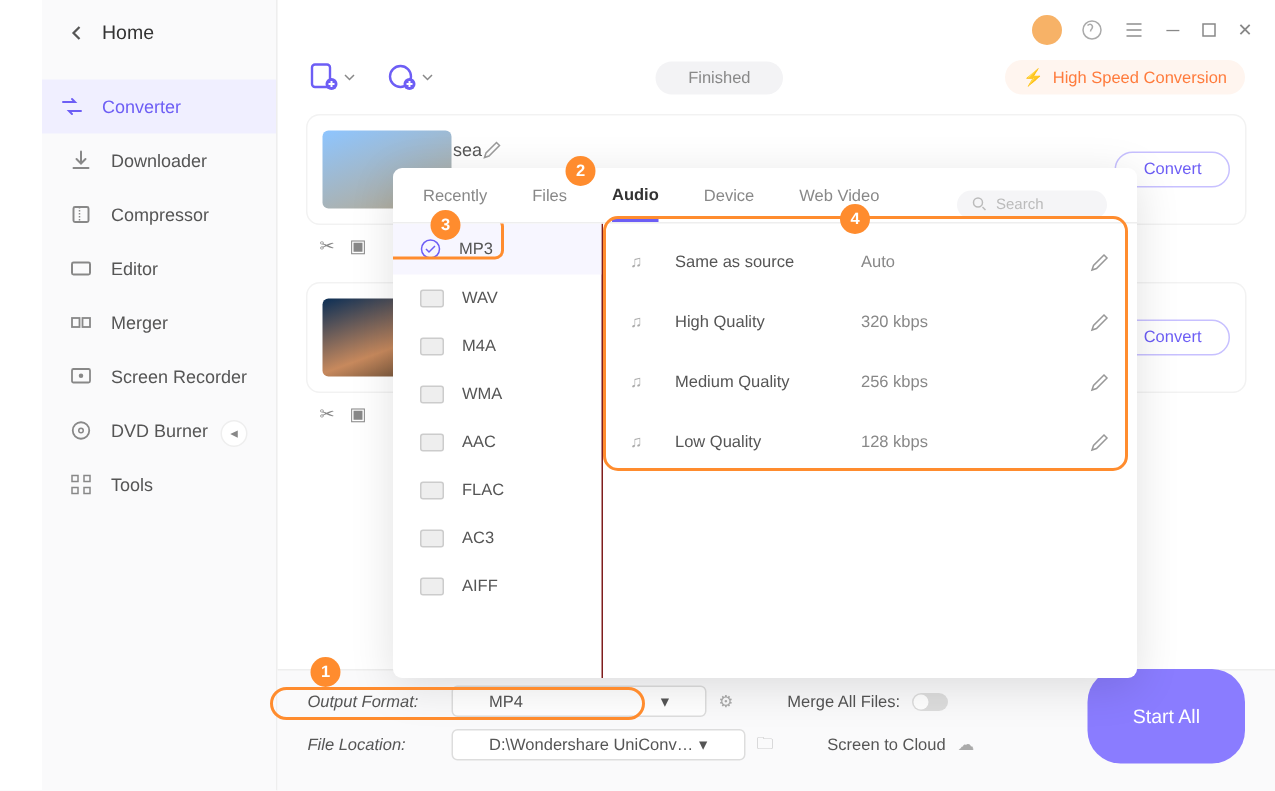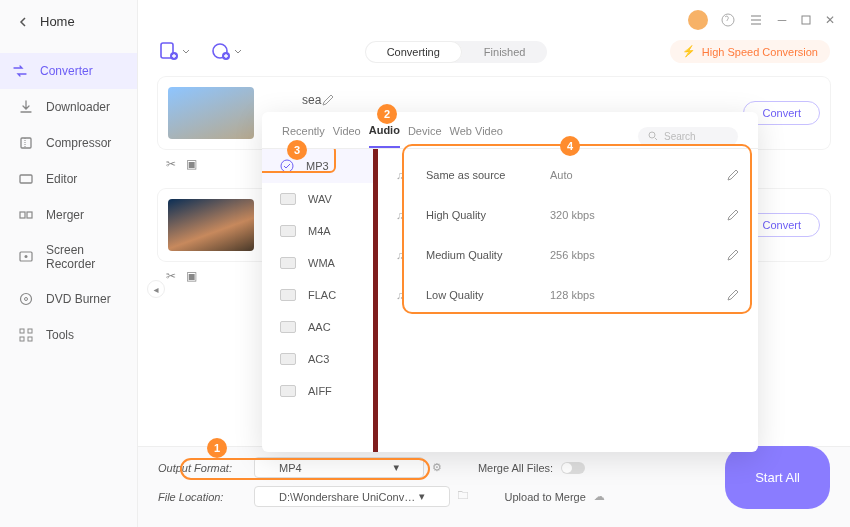--- a/index.html
+++ b/index.html
@@ -1,18 +1,18 @@
 <!DOCTYPE html>
 <html><head>
   <meta charset="utf-8">
   <style>
     * { box-sizing: border-box; margin: 0; padding: 0; font-family: -apple-system, BlinkMacSystemFont, "Segoe UI", Arial, sans-serif; }
     body { width: 850px; height: 527px; background: #f5f5f7; overflow: hidden; position: relative; }
     .window { display: flex; width: 100%; height: 100%; background: #fff; }
-    .sidebar { width: 138px; height: 100%; background: #fafafb; border-right: 1px solid #eee; }
+    .sidebar { width: 157px; height: 100%; background: #fafafb; border-right: 1px solid #eee; margin-left: 28px; }
     .sidebar-header { display: flex; align-items: center; padding: 14px 18px; gap: 12px; }
     .back-icon { font-size: 14px; color: #555; cursor: pointer; }
     .home-label { font-size: 13px; color: #333; }
     .sidebar-list { margin-top: 10px; }
     .sidebar-item { display: flex; align-items: center; gap: 12px; padding: 10px 18px; font-size: 12px; color: #555; cursor: pointer; }
     .sidebar-item.active { background: #f0efff; color: #6d5ef5; padding-left: 12px; }
     .sidebar-item .sicon { width: 16px; height: 16px; display: inline-flex; align-items: center; justify-content: center; }
     .main { flex: 1; display: flex; flex-direction: column; position: relative; }
     .titlebar { height: 40px; display: flex; align-items: center; justify-content: flex-end; padding: 0 14px; gap: 12px; }
     .titlebar .avatar { width: 20px; height: 20px; border-radius: 50%; background: #f7b267; }
@@ -30,26 +30,26 @@
     .thumb { width: 86px; height: 52px; border-radius: 4px; background: linear-gradient(160deg, #8ec5ff 0%, #b7a98e 100%); position: relative; }
     .thumb2 { background: linear-gradient(160deg, #0b2e55 0%, #c7895d 60%, #4a3a2a 100%); }
     .card-actions { position: absolute; bottom: -22px; left: 8px; display: flex; gap: 10px; color: #888; font-size: 12px; }
     .convert-btn { position: absolute; right: 10px; top: 50%; transform: translateY(-50%); border: 1px solid #c7c0ff; color: #6d5ef5; font-size: 11px; padding: 5px 18px; border-radius: 14px; cursor: pointer; background: #fff; }
     .bottom { position: absolute; left: 0; right: 0; bottom: 0; padding: 10px 20px 12px; background: #fafafb; border-top: 1px solid #eee; }
     .brow { display: flex; align-items: center; gap: 8px; font-size: 11px; color: #555; margin-bottom: 8px; }
     .brow .label { width: 88px; color: #555; font-style: italic; }
     .dropdown { flex: 0 0 170px; border: 1px solid #ddd; border-radius: 4px; padding: 3px 24px; display: flex; align-items: center; justify-content: space-between; background: #fff; cursor: pointer; }
     .start-all { position: absolute; right: 20px; bottom: 18px; background: #8a7cff; color: #fff; font-size: 13px; padding: 24px 30px; border-radius: 22px; cursor: pointer; }
     .popup { position: absolute; left: 262px; top: 112px; width: 496px; height: 340px; background: #fff; border-radius: 6px; box-shadow: 0 6px 30px rgba(0,0,0,0.12); z-index: 50; display: flex; flex-direction: column; }
-    .ptabs { display: flex; gap: 8px; padding: 12px 20px 0; border-bottom: 1px solid #eee; font-size: 11px; color: #888; position: relative; align-items: center; }
+    .ptabs { display: flex; gap: 30px; padding: 12px 20px 0; border-bottom: 1px solid #eee; font-size: 11px; color: #888; position: relative; align-items: center; }
     .ptab { padding-bottom: 10px; cursor: pointer; }
     .ptab.active { color: #333; font-weight: 600; border-bottom: 2px solid #6d5ef5; }
     .psearch { margin-left: auto; display: flex; align-items: flex-start; gap: 6px; background: #f5f5f7; padding: 4px 10px; border-radius: 12px; color: #bbb; font-size: 10px; width: 100px; }
     .pbody { flex: 1; display: flex; overflow: hidden; }
-    .fmt-list { width: 116px; border-right: 5px solid #7f1d1d; overflow-y: auto; }
+    .fmt-list { width: 140px; border-right: 1px solid #7f1d1d; overflow-y: auto; }
     .fmt-item { display: flex; align-items: center; gap: 12px; padding: 10px 18px; font-size: 11px; color: #555; cursor: pointer; }
     .fmt-item.sel { background: #f7f6ff; }
     .fmt-icon { width: 16px; height: 12px; background: #eee; border: 1px solid #ccc; border-radius: 2px; font-size: 6px; display: flex; align-items: center; justify-content: center; color: #888; }
     .qlist { flex: 1; padding: 6px 14px; }
     .qrow { display: flex; align-items: center; gap: 14px; padding: 13px 4px; font-size: 11px; color: #555; }
     .qrow .qicon { color: #aaa; width: 16px; }
     .qrow .qname { flex: 0 0 110px; }
     .qrow .qrate { flex: 0 0 80px; color: #888; }
     .qrow .qedit { margin-left: auto; color: #aaa; cursor: pointer; }
     .badge { position: absolute; width: 20px; height: 20px; background: #ff8c2e; color: #fff; border-radius: 50%; font-size: 11px; font-weight: 600; display: flex; align-items: center; justify-content: center; z-index: 200; }
@@ -193,21 +193,20 @@
                 <circle cx="10" cy="10" r="7" stroke="#6d5ef5" stroke-width="1.6" fill="none"></circle>
                 <circle cx="16" cy="15" r="4" fill="#6d5ef5"></circle>
                 <path d="M16 13v4M14 15h4" stroke="#fff" stroke-width="1.3"></path>
               </svg>
               <svg width="8" height="8" style="margin-left:2px">
                 <path d="M1 2l3 3 3-3" stroke="#888" fill="none"></path>
               </svg>
             </span>
         </div>
         <div class="seg">
-          <div class="sel">Converting</div>
           <div>Finished</div>
         </div>
         <div class="hsc">
           <span>⚡</span>
           <span>High Speed Conversion</span>
         </div>
       </div>
 
       <div class="card">
         <div class="thumb"></div>
@@ -241,21 +240,21 @@
         <span class="toggle"></span>
       </div>
       <div class="brow">
         <span class="label">File Location:</span>
         <span class="dropdown">
           <span style="white-space:nowrap;overflow:hidden;text-overflow:ellipsis;max-width:140px">D:\Wondershare UniConverter 1</span>
           <span>▾</span>
         </span>
         <span style="color:#aaa">🗀</span>
         <span style="width:20px"></span>
-        <span>Upload to Merge</span>
+        <span>Screen to Cloud</span>
         <span style="color:#aaa">☁</span>
       </div>
       <div class="start-all">Start All</div>
     </div>
   </div>
 </div>
 
 <div class="collapse-handle">◂</div>
 
 <div class="edit-name">
@@ -263,21 +262,21 @@
   <span style="color:#aaa">
     <svg width="14" height="14" viewBox="0 0 14 14">
         <path d="M2 12l1-3 7-7 2 2-7 7-3 1z" stroke="#999" fill="none"></path>
       </svg>
   </span>
 </div>
 
 <div class="popup">
   <div class="ptabs">
     <span class="ptab">Recently</span>
-    <span class="ptab">Video</span>
+    <span class="ptab">Files</span>
     <span class="ptab active">Audio</span>
     <span class="ptab">Device</span>
     <span class="ptab">Web Video</span>
     <span class="psearch">
       <span>
           <svg width="10" height="10" viewBox="0 0 10 10">
             <circle cx="4" cy="4" r="3" stroke="#bbb" fill="none"></circle>
             <path d="M7 7l2 2" stroke="#bbb"></path>
           </svg>
         </span>
@@ -303,25 +302,25 @@
       <div class="fmt-item">
           <span class="fmt-icon"></span>
           <span>M4A</span>
         </div>
       <div class="fmt-item">
           <span class="fmt-icon"></span>
           <span>WMA</span>
         </div>
       <div class="fmt-item">
           <span class="fmt-icon"></span>
+          <span>AAC</span>
+        </div>
+      <div class="fmt-item">
+          <span class="fmt-icon"></span>
           <span>FLAC</span>
-        </div>
-      <div class="fmt-item">
-          <span class="fmt-icon"></span>
-          <span>AAC</span>
         </div>
       <div class="fmt-item">
           <span class="fmt-icon"></span>
           <span>AC3</span>
         </div>
       <div class="fmt-item">
           <span class="fmt-icon"></span>
           <span>AIFF</span>
         </div>
     </div>

